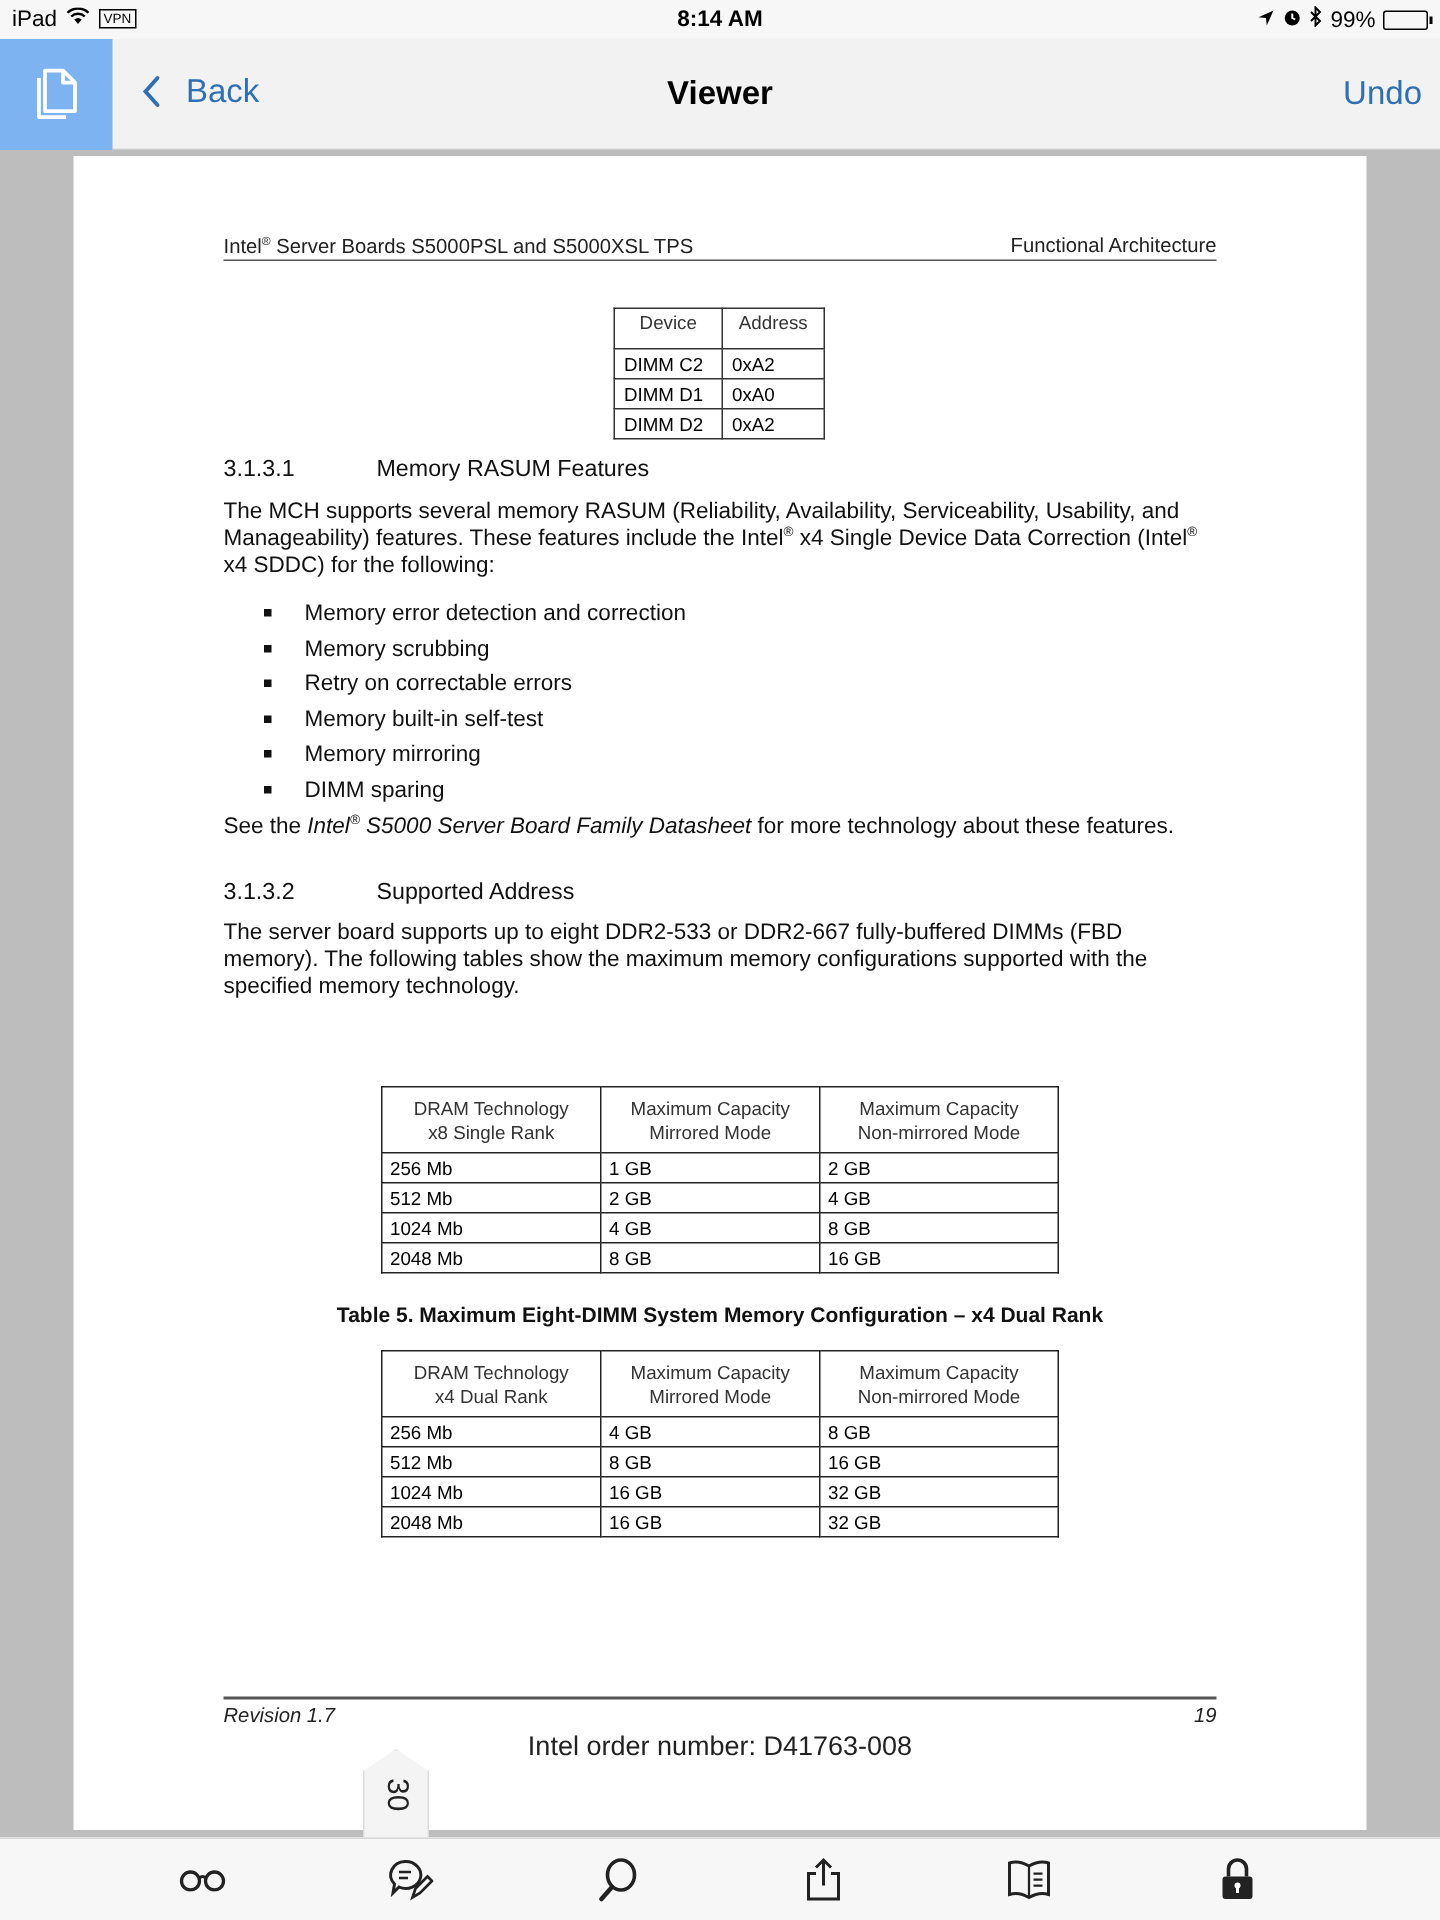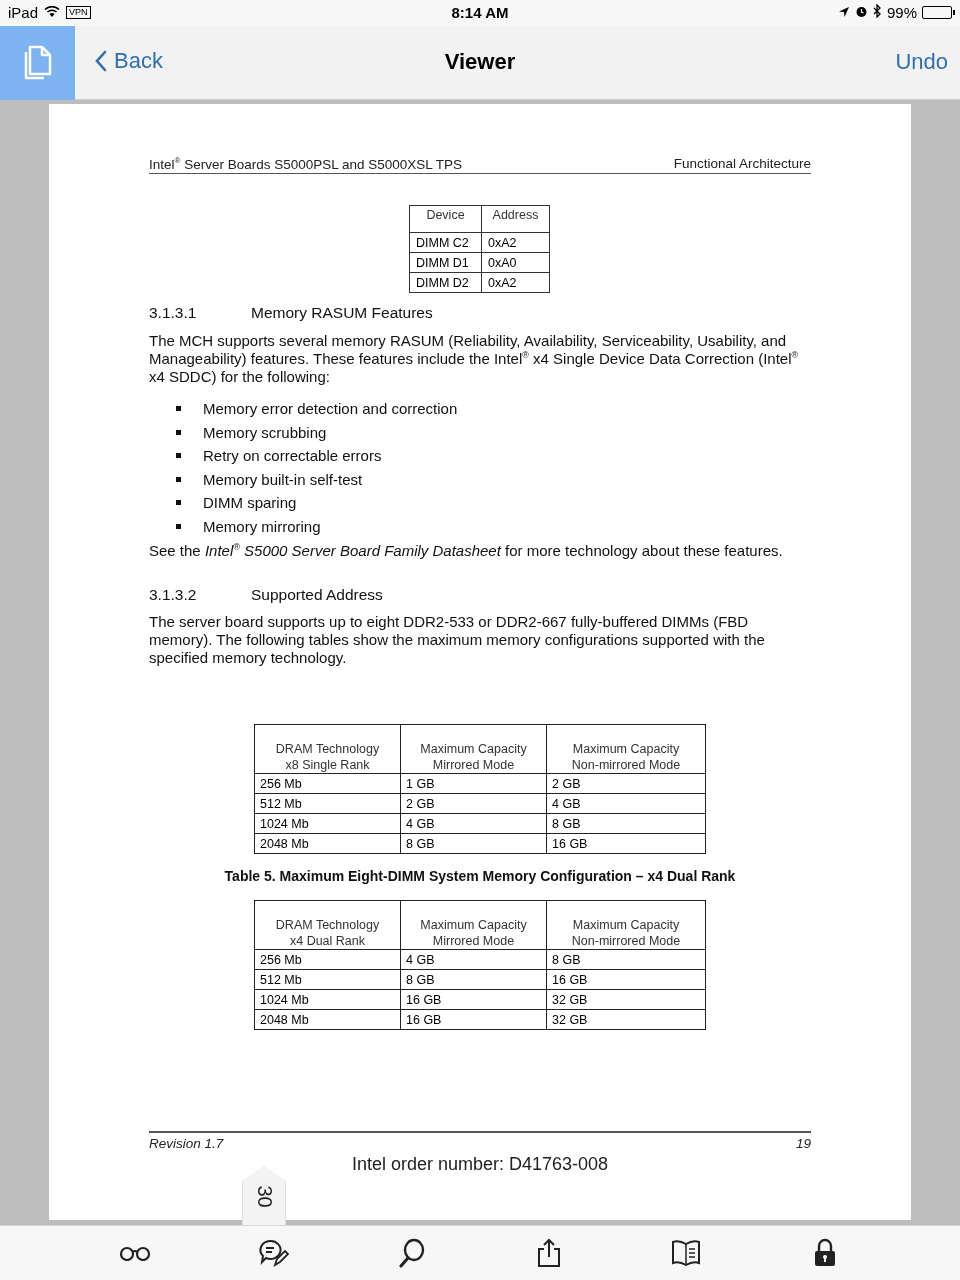--- a/index.html
+++ b/index.html
@@ -12,21 +12,21 @@
     .sb-center { position: absolute; left: 0; right: 0; top: 4px; text-align: center; font-weight: bold; font-size: 15px; }
     .sb-right { position: absolute; right: 8px; top: 4px; display: flex; align-items: center; gap: 5px; }
     .vpn-badge { border: 1px solid #000; font-size: 9px; padding: 0 2px; line-height: 11px; }
     .battery { width: 30px; height: 13px; border: 1px solid #000; border-radius: 2px; position: relative; padding: 1px; }
     .battery .fill { width: 100%; height: 100%; background: #000; }
     .battery::after { content: ""; position: absolute; right: -4px; top: 3px; width: 2px; height: 5px; background: #000; }
 
     
     .nav-bar { position: absolute; left: 0; top: 26px; width: 960px; height: 74px; background: #f2f2f2; border-bottom: 1px solid #d0d0d0; }
     .doc-tab { position: absolute; left: 0; top: 0; width: 75px; height: 74px; background: #7db3f0; display: flex; align-items: center; justify-content: center; }
-    .back-btn { position: absolute; left: 94px; top: 22px; display: flex; align-items: center; gap: 6px; color: #2f6fb3; font-size: 22px; cursor: pointer; }
+    .back-btn { position: absolute; left: 94px; top: 22px; display: flex; align-items: center; gap: 16px; color: #2f6fb3; font-size: 22px; cursor: pointer; }
     .nav-title { position: absolute; left: 0; right: 0; top: 23px; text-align: center; font-size: 22px; font-weight: bold; }
     .undo-btn { position: absolute; right: 12px; top: 23px; color: #2f6fb3; font-size: 22px; cursor: pointer; }
 
     
     .viewer { position: absolute; left: 0; top: 100px; width: 960px; height: 1125px; background: #bdbdbd; }
     .page { position: absolute; left: 49px; top: 4px; width: 862px; height: 1116px; background: #fff; }
 
     .doc-header { position: absolute; left: 100px; top: 52px; width: 662px; height: 18px; border-bottom: 1px solid #555; font-size: 13.5px; color: #222; display: flex; justify-content: space-between; }
     .doc-header sup { font-size: 8px; }
 
@@ -40,21 +40,21 @@
     .section-heading { position: absolute; left: 100px; font-size: 15.5px; color: #111; display: flex; }
     .section-heading .num { width: 102px; }
     .para { position: absolute; left: 100px; width: 664px; font-size: 15px; line-height: 18px; color: #111; }
     .para sup { font-size: 9px; line-height: 0; }
     .bullets { position: absolute; left: 125px; top: 293px; font-size: 15px; color: #111; list-style: none; }
     .bullets li { height: 23.5px; display: flex; align-items: center; }
     .bullets li .dot { width: 5px; height: 5px; background: #111; margin-right: 22px; margin-left: 2px; }
 
     .table-caption { position: absolute; left: 0; width: 862px; text-align: center; font-weight: bold; font-size: 14px; color: #111; }
     .mem-table { position: absolute; left: 205px; font-size: 12.5px; }
-    .mem-table th { font-weight: normal; color: #333; border: 1.5px solid #222; height: 44px; vertical-align: top; padding-top: 16px; line-height: 16px; font-size: 12.5px; margin-left: 40px; }
+    .mem-table th { font-weight: normal; color: #333; border: 1.5px solid #222; height: 44px; vertical-align: top; padding-top: 6px; line-height: 16px; font-size: 12.5px; margin-left: 40px; }
     .mem-table th:nth-child(1) { width: 146px; }
     .mem-table th:nth-child(2) { width: 146px; }
     .mem-table th:nth-child(3) { width: 159px; }
     .mem-table td { border: 1.5px solid #222; height: 20px; padding: 0 5px; font-size: 12.5px; }
 
     .doc-footer { position: absolute; left: 100px; top: 1027px; width: 662px; border-top: 2px solid #555; padding-top: 3px; font-size: 13.5px; color: #222; display: flex; justify-content: space-between; font-style: italic; }
     .order-number { position: absolute; left: 0; width: 862px; top: 1050px; text-align: center; font-size: 18px; color: #222; }
 
     .page-tab { position: absolute; left: 242px; top: 1166px; width: 44px; height: 59px; background: #f4f4f4; border: 1px solid #ddd; border-bottom: none; clip-path: polygon(0 25%, 50% 0, 100% 25%, 100% 100%, 0 100%); display: flex; align-items: center; justify-content: center; }
     .page-tab span { transform: rotate(90deg); font-size: 20px; color: #222; display: inline-block; }
@@ -171,25 +171,25 @@
       <li>
           <span class="dot"></span>
           <span>Retry on correctable errors</span>
         </li>
       <li>
           <span class="dot"></span>
           <span>Memory built-in self-test</span>
         </li>
       <li>
           <span class="dot"></span>
+          <span>Memory mirroring</span>
+        </li>
+      <li>
+          <span class="dot"></span>
           <span>DIMM sparing</span>
-        </li>
-      <li>
-          <span class="dot"></span>
-          <span>Memory mirroring</span>
         </li>
     </ul>
 
     <p class="para" style="top:438px;">
       <span>See the </span><i><span>Intel</span><sup>®</sup><span> S5000 Server Board Family Datasheet</span></i><span> for more technology about these features.</span>
     </p>
 
     <div class="section-heading" style="top:482px;">
       <span class="num">3.1.3.2</span>
       <span>Supported Address</span>

